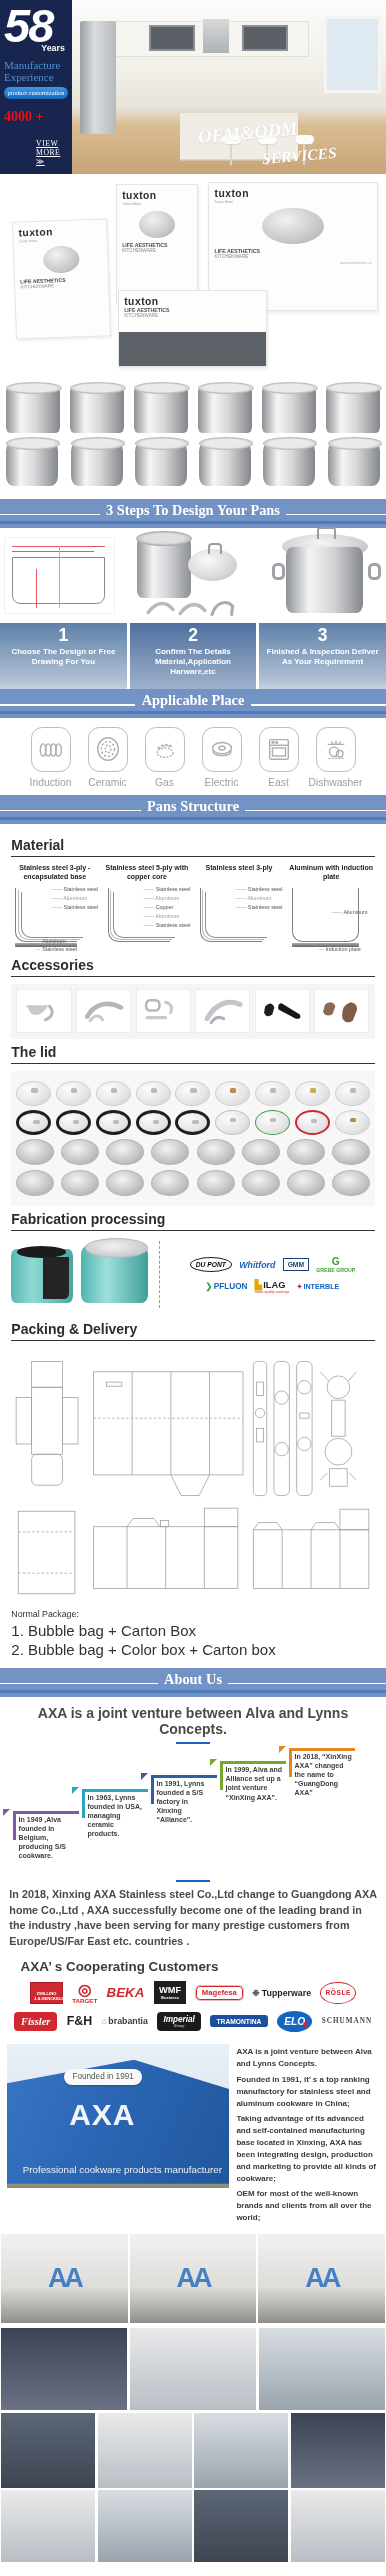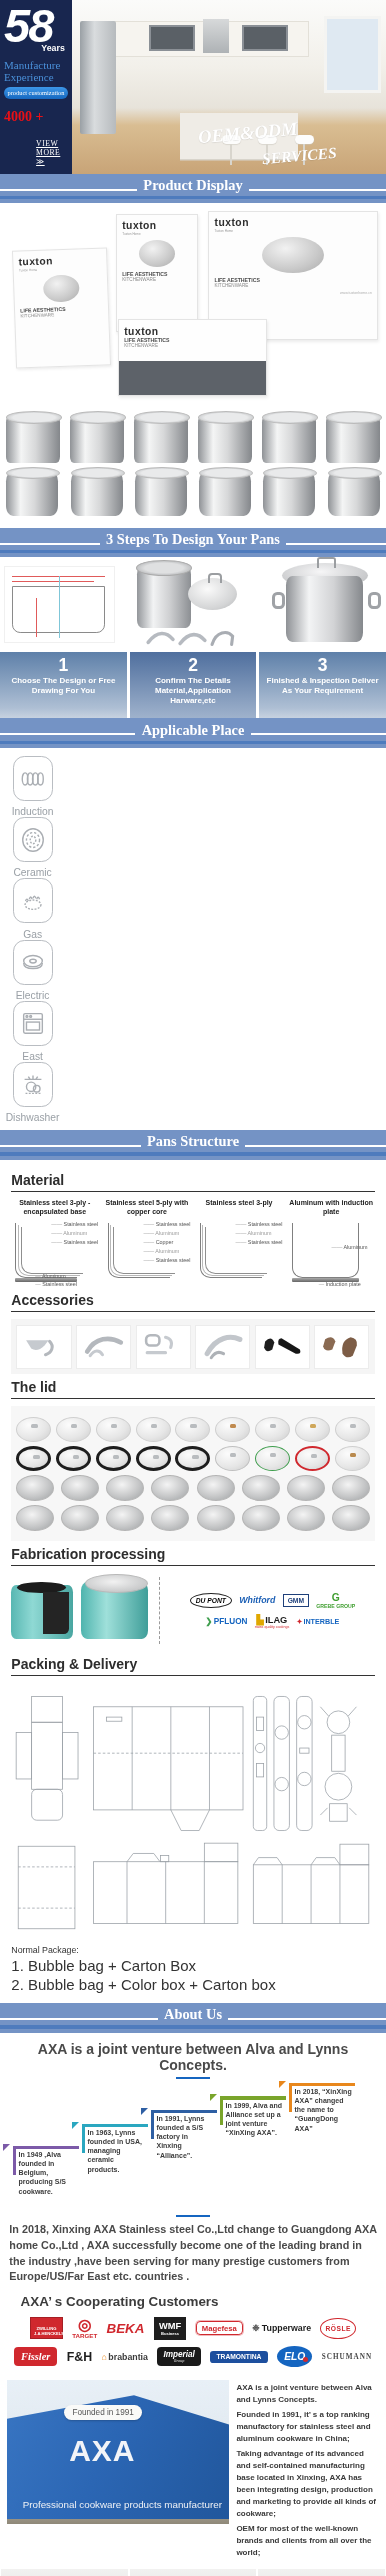--- a/index.html
+++ b/index.html
@@ -80,21 +80,21 @@
   .ear { position:absolute; top:31px; width:13.4px; height:17.5px; border:3.1px solid #9fa2a6; border-radius:5.2px; }
   .earL { left:1px; } .earR { right:1px; }
   .steps-row { display:flex; gap:2.6px; padding:0 0 0; height:66px; }
   .step-box { flex:1; text-align:center; color:#fff; padding:4.1px 5.2px;
     background:linear-gradient(180deg,#5e80a9,#aebfd4 85%,#c7d2e0); }
   .step-box.mid { background:linear-gradient(180deg,#4f6f9e,#9fb2cc); }
   .step-num { font-size:17.5px; font-weight:bold; line-height:1; margin-bottom:2.1px; }
   .step-txt { font-size:8px; font-weight:bold; line-height:1.25; }
 
   
-  .places { display:flex; justify-content:center; padding:8.2px 4.1px 7.2px;flex-direction:column; }
+  .places { display:flex; justify-content:center; padding:8.2px 4.1px 7.2px; }
   .place { text-align:center; width:57px; }
   .place-ic { width:40px; height:45px; margin:0 auto; border:1.5px solid #b9bdc2; border-radius:11.3px; display:flex; align-items:center; justify-content:center; }
   .place-lbl { color:#9aa0a6; font-size:10.3px; margin-top:5.2px; }
 
   
   .inner { padding:7.2px 11.3px; }
   .sub-h { font-size:14px; color:#2d2d2d; margin:5.2px 0 3.1px; }
   .sub-hr { height:1px; background:#333; margin-bottom:7.2px; }
   .mat-row { display:flex; justify-content:space-between; margin-bottom:9.3px; }
   .mat { width:87px; }
@@ -128,21 +128,21 @@
 
   .fab-row { display:flex; align-items:center; gap:6.2px; padding:3.1px 0 7.2px; }
   .fab-imgs { display:flex; gap:8.2px; align-items:flex-end; }
   .cutpot { width:62px; height:54px; border-radius:5.2px/7.2px; background:linear-gradient(90deg,#58b7b2,#8fd9d4 35%,#49a6a1); position:relative; }
   .cutpot::before { content:""; position:absolute; left:6.2px; top:-3.1px; width:49px; height:11.3px; border-radius:50%; background:#1c1c1c; }
   .cutpot::after { content:""; position:absolute; right:4.1px; top:7.2px; width:26px; height:42px; background:#242424; border-radius:0 0 5.2px 0; }
   .tealpot { width:67px; height:57px; border-radius:6.2px/8.2px; background:linear-gradient(90deg,#4fb4ae,#9fe0da 38%,#3f9e99); position:relative; }
   .tealpot::before { content:""; position:absolute; left:3.1px; top:-8.2px; width:61px; height:17.5px; border-radius:50%; background:radial-gradient(ellipse at 45% 40%, #f2f2f2, #c9cacb 70%); border:1px solid #b9b9b9; }
   .fab-div { width:1px; height:67px; border-left:1px dashed #9a9a9a; margin:0 4.1px; }
   .logo-wall { flex:1; display:flex; flex-wrap:wrap; gap:5.2px 7.2px; justify-content:center; align-items:center; }
-  .brandchip { font-weight:bold;text-align:center; }
+  .brandchip { font-weight:bold; }
   .ch-dupont { border:1px solid #222; border-radius:50%; padding:3.1px 5.2px; font-style:italic; font-size:6.7px; }
   .ch-whitford { color:#1b5fb5; font-style:italic; font-size:8.8px; }
   .ch-gmm { color:#1d3f7a; border:1px solid #1d3f7a; padding:2.1px 4.1px; font-size:6.7px; }
   .ch-grebe { color:#3f9e2f; font-size:5.2px; text-align:center; }
   .ch-grebe b { font-size:10.3px; display:block; }
   .ch-pfluon { color:#1565c0; font-size:8.2px; } .ch-pfluon::before { content:"❯"; color:#3f9e4d; margin-right:1.5px; }
   .ch-ilag { color:#1e1e1e; font-size:9.3px; } .ch-ilag::before { content:"▙"; color:#e0a800; margin-right:1.5px; }
   .ch-ilag small { display:block; color:#d0282e; font-size:3.6px; font-weight:normal; }
   .ch-interble { color:#1565c0; font-size:7.2px; } .ch-interble::before { content:"✦"; color:#d0282e; margin-right:1px; }
 
@@ -229,28 +229,20 @@
     <div class="hero-left">
       <div class="big-years">58</div>
       <div class="years-lbl">Years</div>
       <div class="tagline">Manufacture Experience</div>
       <button class="cust-btn">product customization</button>
       <div class="stat">4000 +</div>
       <span class="view-more">VIEW MORE ≫</span>
     </div>
   </div>
 
-  <div class="band">
-    <div class="band-row">
-        <span class="band-line"></span>
-      <h2 class="band-title">Product Display</h2>
-      <span class="band-line"></span>
-      </div>
-    <div class="band-under"></div>
-  </div>
 
   <div class="boxes">
     <div class="pbox bx1">
       <div class="brand">tuxton</div>
       <div class="brand-sub">Tuxton Home</div>
       <div class="pot-art"></div>
       <div class="l1">LIFE AESTHETICS</div>
       <div class="l2">KITCHENWARE</div>
     </div>
     <div class="pbox bx2">

